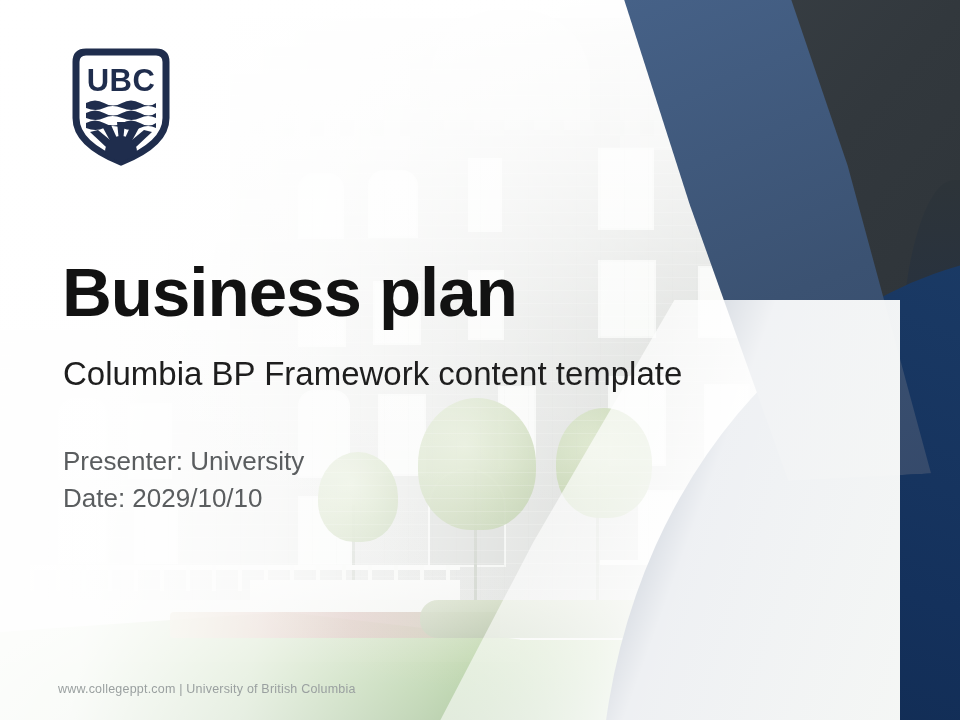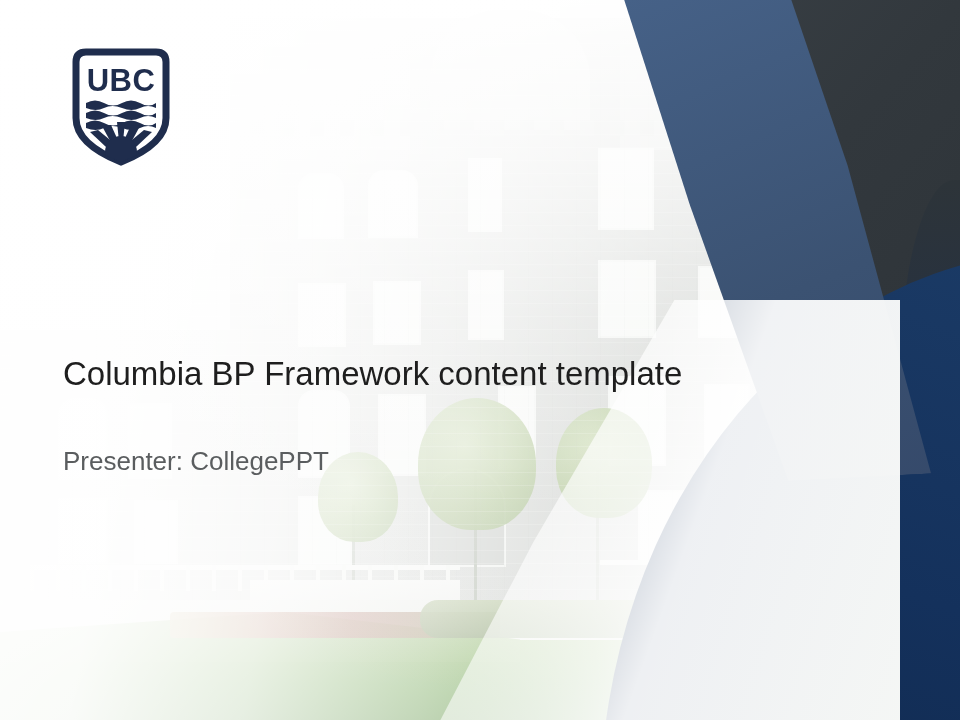--- a/index.html
+++ b/index.html
@@ -248,20 +248,23 @@
         <path d="M49 113 L30 78 L39 77 L49 99 Z"></path>
         <path d="M49 113 L45 74 L53 74 L49 113 Z"></path>
         <path d="M49 113 L68 78 L59 77 L49 99 Z"></path>
         <path d="M49 113 L80 84 L72 82 L49 101 Z"></path>
         <path d="M49 116 m-22 0 a22 18 0 0 1 44 0 z"></path>
         <circle cx="49" cy="104" r="16"></circle>
       </g>
     </svg>
   </div>
 
+  <div class="title">Business plan</div>
   <div class="subtitle">Columbia BP Framework content template</div>
 
   <div class="meta">
-    <div>Presenter: CollegePPT</div>
+    <div>Presenter: University</div>
+    <div>Date: 2029/10/10</div>
   </div>
 
+  <div class="footer">www.collegeppt.com | University of British Columbia</div>
 
 </div>
 
 </body></html>

